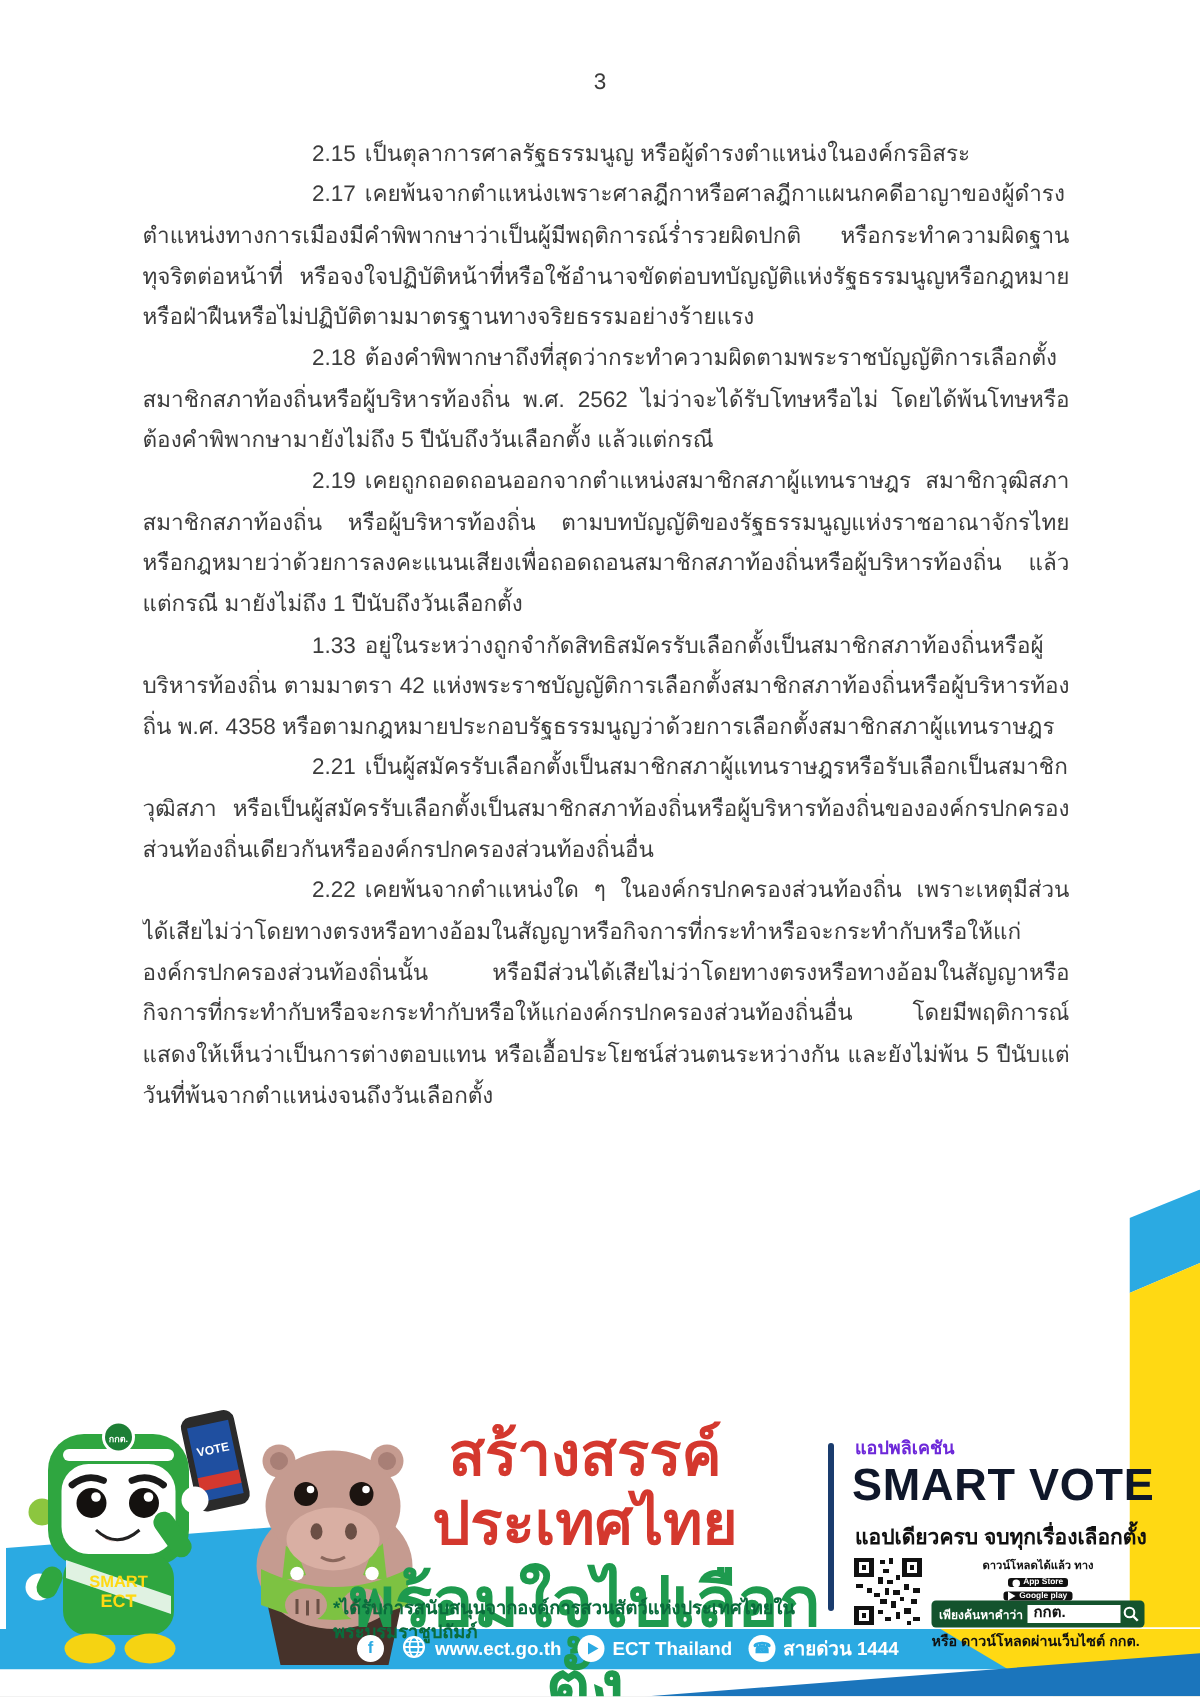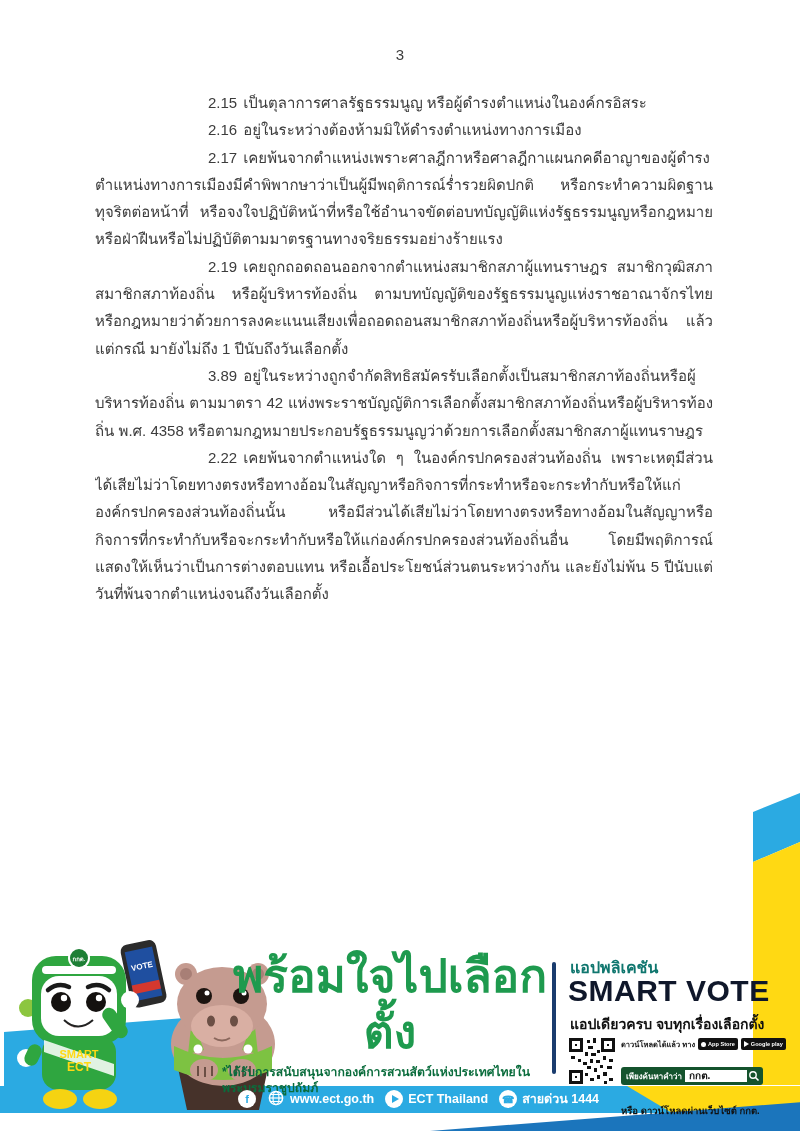--- a/index.html
+++ b/index.html
@@ -42,60 +42,61 @@
   
   .headline{position:absolute;left:224px;top:947px;width:332px;text-align:center;}
   .headline .l1{font-size:40px;line-height:46px;font-weight:700;color:#d4382e;}
   .headline .l2{font-size:46px;line-height:56px;font-weight:800;color:#1e9a4e;margin-top:1px;}
   .disclaimer{
     position:absolute;left:222px;top:1064px;width:336px;
     font-size:12.2px;font-weight:700;color:#0a6c3c;line-height:16px;
   }
   .divider{position:absolute;left:552px;top:962px;width:4px;height:112px;background:#1a3c6e;border-radius:2px;}
   
-  .sv-kicker{position:absolute;left:570px;top:955px;font-size:16px;font-weight:600;color:#0f766e;}
+  .sv-kicker{position:absolute;left:570px;top:955px;font-size:12px;font-weight:600;color:#6d28d9;}
   .sv-name{position:absolute;left:568px;top:974px;font-size:30px;font-weight:800;letter-spacing:.5px;color:#0f172a;}
   .sv-tagline{position:absolute;left:570px;top:1013px;font-size:14px;font-weight:600;color:#111;white-space:nowrap;}
   .qr{position:absolute;left:568px;top:1037px;width:48px;height:48px;}
   .sv-rows{position:absolute;left:621px;top:1037px;width:142px;}
-  .row1{display:flex;align-items:center;gap:3px;height:14px;}
+  .row1{display:flex;align-items:center;gap:3px;height:14px;flex-direction:column;}
   .dl-label{font-size:7.5px;font-weight:700;color:#111;white-space:nowrap;}
   .badge{display:flex;align-items:center;gap:2px;background:#111;color:#fff;border-radius:2px;
          height:12px;padding:0 3px;font-size:5.6px;font-weight:700;white-space:nowrap;}
   .apple-dot{width:5px;height:5px;border-radius:50% 50% 45% 45%;background:#fff;}
   .gp-tri{width:0;height:0;border-left:5px solid #fff;border-top:3px solid transparent;border-bottom:3px solid transparent;}
   .search-row{display:flex;align-items:center;margin-top:16px;height:16px;background:#14532d;border-radius:3px;padding:1px 2px;}
   .search-label{color:#fff;font-size:8px;font-weight:700;padding:0 3px;white-space:nowrap;}
   .search-field{flex:1;background:#fff;color:#111;font-size:10px;font-weight:700;height:12px;line-height:12px;padding:0 4px;}
   .search-mag{width:14px;height:14px;display:flex;align-items:center;justify-content:center;}
-  .web-note{margin-top:18px;font-size:9.5px;font-weight:700;color:#111;white-space:nowrap;}
+  .web-note{margin-top:1px;font-size:9.5px;font-weight:700;color:#111;white-space:nowrap;}
   
   .contact-row{
     position:absolute;left:238px;top:1088px;height:22px;display:flex;align-items:center;gap:11px;
     color:#fff;font-size:12.5px;font-weight:700;white-space:nowrap;
   }
   .citem{display:flex;align-items:center;gap:5px;cursor:pointer;}
   .fcirc{width:18px;height:18px;border-radius:50%;background:#fff;color:#2baae2;
          display:flex;align-items:center;justify-content:center;font-weight:800;font-size:11px;flex:0 0 auto;}
   .play-tri{width:0;height:0;border-left:7px solid #2baae2;border-top:4.5px solid transparent;border-bottom:4.5px solid transparent;margin-left:2px;}
   .mascots{position:absolute;left:8px;top:936px;width:330px;height:177px;}
 </style>
 </head>
 <body>
 
 <div class="page">
 
   <div class="page-number">3</div>
 
   <div class="content">
     <p class="para"><span class="num">2.15</span><span>เป็นตุลาการศาลรัฐธรรมนูญ หรือผู้ดำรงตำแหน่งในองค์กรอิสระ</span></p>
-    <p class="para"><span class="num">2.16</span><span>อยู่ในระหว่างต้องห้ามมิให้ดำรงตำแหน่งทางการเมือง</span></p>
     <p class="para"><span class="num">2.17</span><span>เคยพ้นจากตำแหน่งเพราะศาลฎีกาหรือศาลฎีกาแผนกคดีอาญาของผู้ดำรงตำแหน่งทางการเมืองมีคำพิพากษาว่าเป็นผู้มีพฤติการณ์ร่ำรวยผิดปกติ หรือกระทำความผิดฐานทุจริตต่อหน้าที่ หรือจงใจปฏิบัติหน้าที่หรือใช้อำนาจขัดต่อบทบัญญัติแห่งรัฐธรรมนูญหรือกฎหมาย หรือฝ่าฝืนหรือไม่ปฏิบัติตามมาตรฐานทางจริยธรรมอย่างร้ายแรง</span></p>
+    <p class="para"><span class="num">2.18</span><span>ต้องคำพิพากษาถึงที่สุดว่ากระทำความผิดตามพระราชบัญญัติการเลือกตั้งสมาชิกสภาท้องถิ่นหรือผู้บริหารท้องถิ่น พ.ศ. 2562 ไม่ว่าจะได้รับโทษหรือไม่ โดยได้พ้นโทษหรือต้องคำพิพากษามายังไม่ถึง 5 ปีนับถึงวันเลือกตั้ง แล้วแต่กรณี</span></p>
     <p class="para"><span class="num">2.19</span><span>เคยถูกถอดถอนออกจากตำแหน่งสมาชิกสภาผู้แทนราษฎร สมาชิกวุฒิสภา สมาชิกสภาท้องถิ่น หรือผู้บริหารท้องถิ่น ตามบทบัญญัติของรัฐธรรมนูญแห่งราชอาณาจักรไทย หรือกฎหมายว่าด้วยการลงคะแนนเสียงเพื่อถอดถอนสมาชิกสภาท้องถิ่นหรือผู้บริหารท้องถิ่น แล้วแต่กรณี มายังไม่ถึง 1 ปีนับถึงวันเลือกตั้ง</span></p>
-    <p class="para"><span class="num">3.89</span><span>อยู่ในระหว่างถูกจำกัดสิทธิสมัครรับเลือกตั้งเป็นสมาชิกสภาท้องถิ่นหรือผู้บริหารท้องถิ่น ตามมาตรา 42 แห่งพระราชบัญญัติการเลือกตั้งสมาชิกสภาท้องถิ่นหรือผู้บริหารท้องถิ่น พ.ศ. 4358 หรือตามกฎหมายประกอบรัฐธรรมนูญว่าด้วยการเลือกตั้งสมาชิกสภาผู้แทนราษฎร</span></p>
+    <p class="para"><span class="num">1.33</span><span>อยู่ในระหว่างถูกจำกัดสิทธิสมัครรับเลือกตั้งเป็นสมาชิกสภาท้องถิ่นหรือผู้บริหารท้องถิ่น ตามมาตรา 42 แห่งพระราชบัญญัติการเลือกตั้งสมาชิกสภาท้องถิ่นหรือผู้บริหารท้องถิ่น พ.ศ. 4358 หรือตามกฎหมายประกอบรัฐธรรมนูญว่าด้วยการเลือกตั้งสมาชิกสภาผู้แทนราษฎร</span></p>
+    <p class="para"><span class="num">2.21</span><span>เป็นผู้สมัครรับเลือกตั้งเป็นสมาชิกสภาผู้แทนราษฎรหรือรับเลือกเป็นสมาชิกวุฒิสภา หรือเป็นผู้สมัครรับเลือกตั้งเป็นสมาชิกสภาท้องถิ่นหรือผู้บริหารท้องถิ่นขององค์กรปกครองส่วนท้องถิ่นเดียวกันหรือองค์กรปกครองส่วนท้องถิ่นอื่น</span></p>
     <p class="para"><span class="num">2.22</span><span>เคยพ้นจากตำแหน่งใด ๆ ในองค์กรปกครองส่วนท้องถิ่น เพราะเหตุมีส่วนได้เสียไม่ว่าโดยทางตรงหรือทางอ้อมในสัญญาหรือกิจการที่กระทำหรือจะกระทำกับหรือให้แก่องค์กรปกครองส่วนท้องถิ่นนั้น หรือมีส่วนได้เสียไม่ว่าโดยทางตรงหรือทางอ้อมในสัญญาหรือกิจการที่กระทำกับหรือจะกระทำกับหรือให้แก่องค์กรปกครองส่วนท้องถิ่นอื่น โดยมีพฤติการณ์แสดงให้เห็นว่าเป็นการต่างตอบแทน หรือเอื้อประโยชน์ส่วนตนระหว่างกัน และยังไม่พ้น 5 ปีนับแต่วันที่พ้นจากตำแหน่งจนถึงวันเลือกตั้ง</span></p>
 
   </div>
 
   <svg class="band" viewBox="0 0 47 292" preserveAspectRatio="none">
     <polygon points="0,19 47,0 47,49 0,69" fill="#2baae2"></polygon>
     <polygon points="0,69 47,49 47,292 0,292" fill="#ffd913"></polygon>
   </svg>
 
   <div class="blue-shape"></div>
@@ -164,20 +165,21 @@
       <ellipse cx="226" cy="85" rx="4" ry="5.5" fill="#6b4f45"></ellipse>
       <path d="M206 102 Q214 107 222 102" stroke="#8a675c" stroke-width="2" fill="none"></path>
       <ellipse cx="196" cy="134" rx="14" ry="11" fill="#c59b90"></ellipse>
       <ellipse cx="234" cy="134" rx="14" ry="11" fill="#c59b90"></ellipse>
       <path d="M190 140 L190 130 M197 141 L197 131 M204 140 L204 130" stroke="#6b4f45" stroke-width="2"></path>
       <path d="M228 140 L228 130 M235 141 L235 131 M242 140 L242 130" stroke="#6b4f45" stroke-width="2"></path>
     </g>
   </svg>
 
   <div class="headline">
+    <div class="l1">สร้างสรรค์ประเทศไทย</div>
     <div class="l2">พร้อมใจไปเลือกตั้ง</div>
   </div>
   <div class="disclaimer">*ได้รับการสนับสนุนจากองค์การสวนสัตว์แห่งประเทศไทยในพระบรมราชูปถัมภ์</div>
 
   <div class="divider"></div>
 
   <div class="sv-kicker">แอปพลิเคชัน</div>
   <div class="sv-name">SMART VOTE</div>
   <div class="sv-tagline">แอปเดียวครบ จบทุกเรื่องเลือกตั้ง</div>
 

